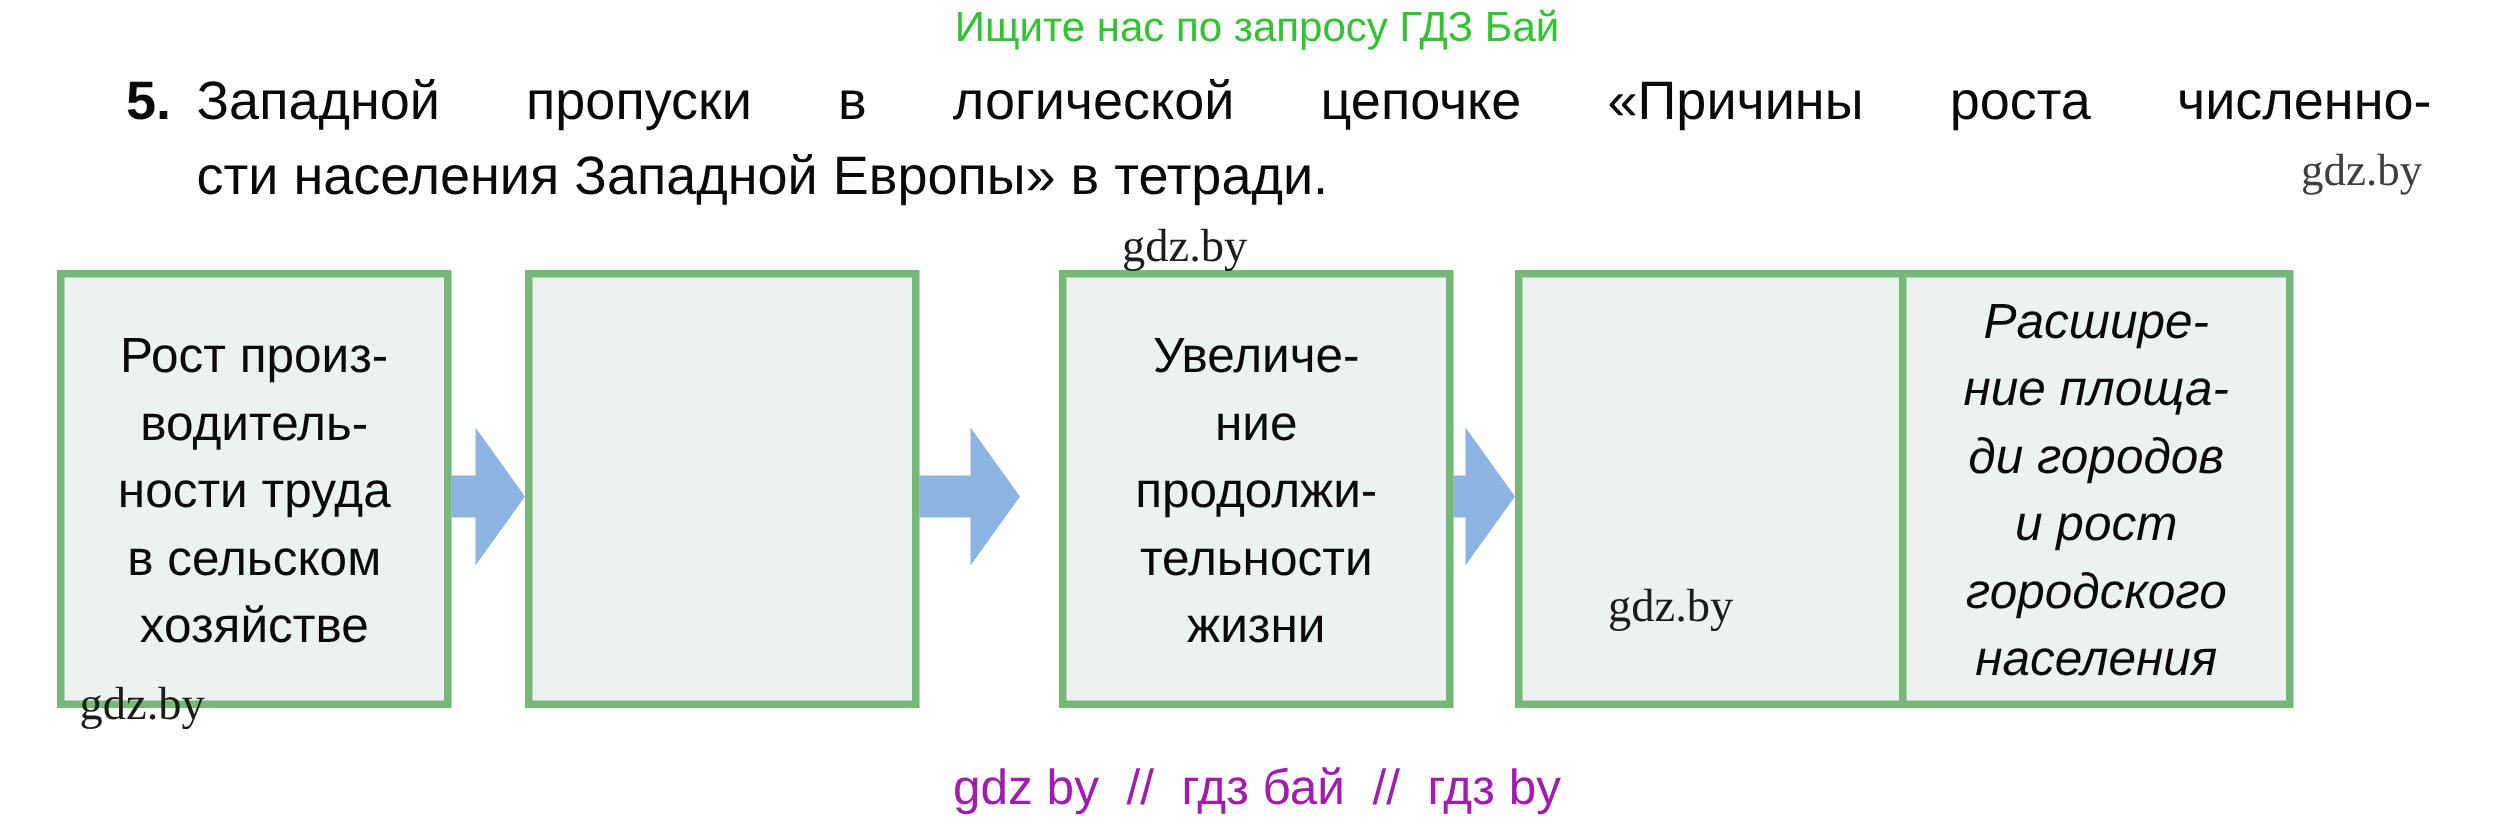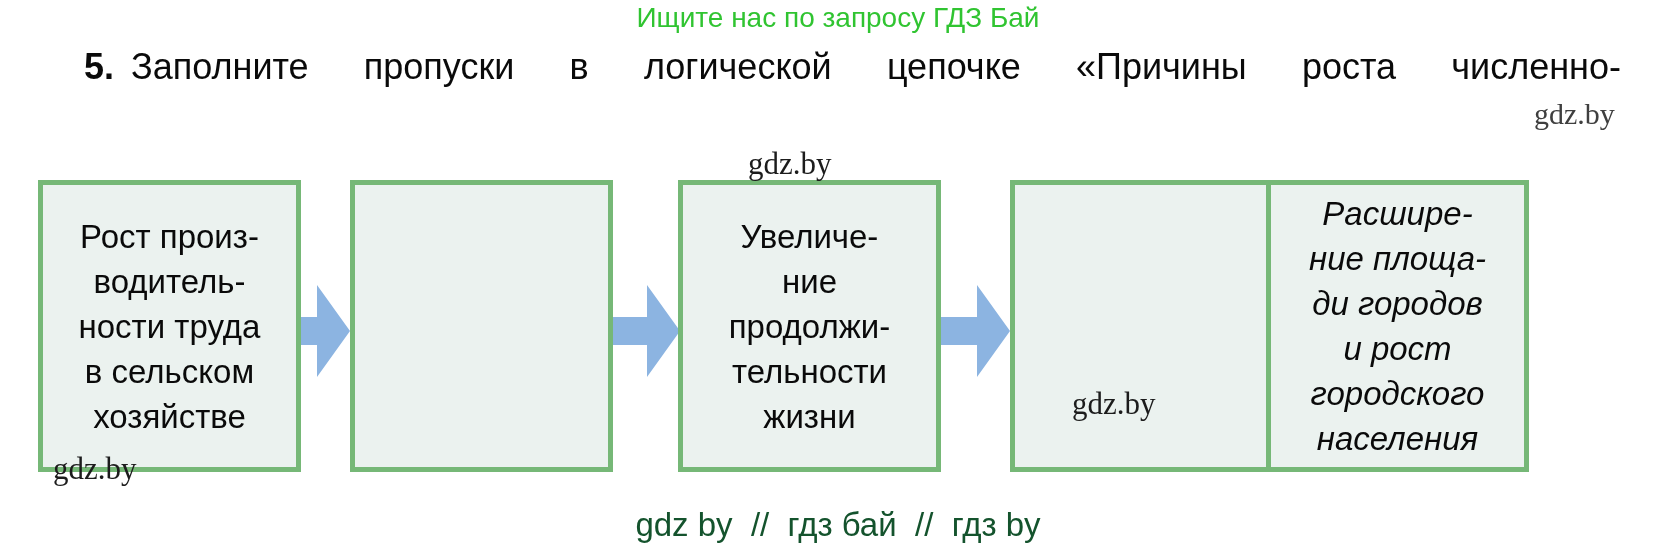--- a/index.html
+++ b/index.html
@@ -71,21 +71,21 @@
   }
   .box-text {
     white-space: pre-line;
     text-align: center;
     font-size: 33px;
     line-height: 45px;
     color: #0a0a0a;
   }
   .b1 { left: 20px; margin-left: 18px; }
   .b2 { left: 350px; }
-  .b3 { left: 678px; }
+  .b3 { left: 706px; }
   .b4 { left: 1010px; }
   .b5 { left: 1266px; font-style: italic; }
 
   
   .flow-arrow {
     position: absolute;
     top: 283px;
     width: 69px;
     height: 96px;
     z-index: 1;
@@ -96,36 +96,37 @@
   .a2 { left: 611px; }
   .a3 { left: 941px; }
   .a4 { left: 1273px; }
 
   
   .footer-note {
     position: absolute;
     top: 506px; left: 0; width: 100%;
     text-align: center;
     font-size: 33px;
-    color: #14532d;
+    color: #a21caf;
     white-space: pre;
   }
 </style>
 </head>
 <body>
 
 <div class="page">
 
   <div class="header-note">Ищите нас по запросу ГДЗ Бай</div>
 
   <div class="wm wm-header">gdz.by</div>
 
   <div class="task">
     <span class="task-num">5.</span>
-    <div class="task-line1">Заполните пропуски в логической цепочке «Причины роста численно-</div>
+    <div class="task-line1">Западной пропуски в логической цепочке «Причины роста численно-</div>
+    <div class="task-line2">сти населения Западной Европы» в тетради.</div>
   </div>
 
   <div class="wm wm-box3">gdz.by</div>
   <div class="wm wm-box1">gdz.by</div>
   <div class="wm wm-box4">gdz.by</div>
 
   <div class="flow-box b1">
     <div class="box-text">Рост произ-
 водитель-
 ности труда

